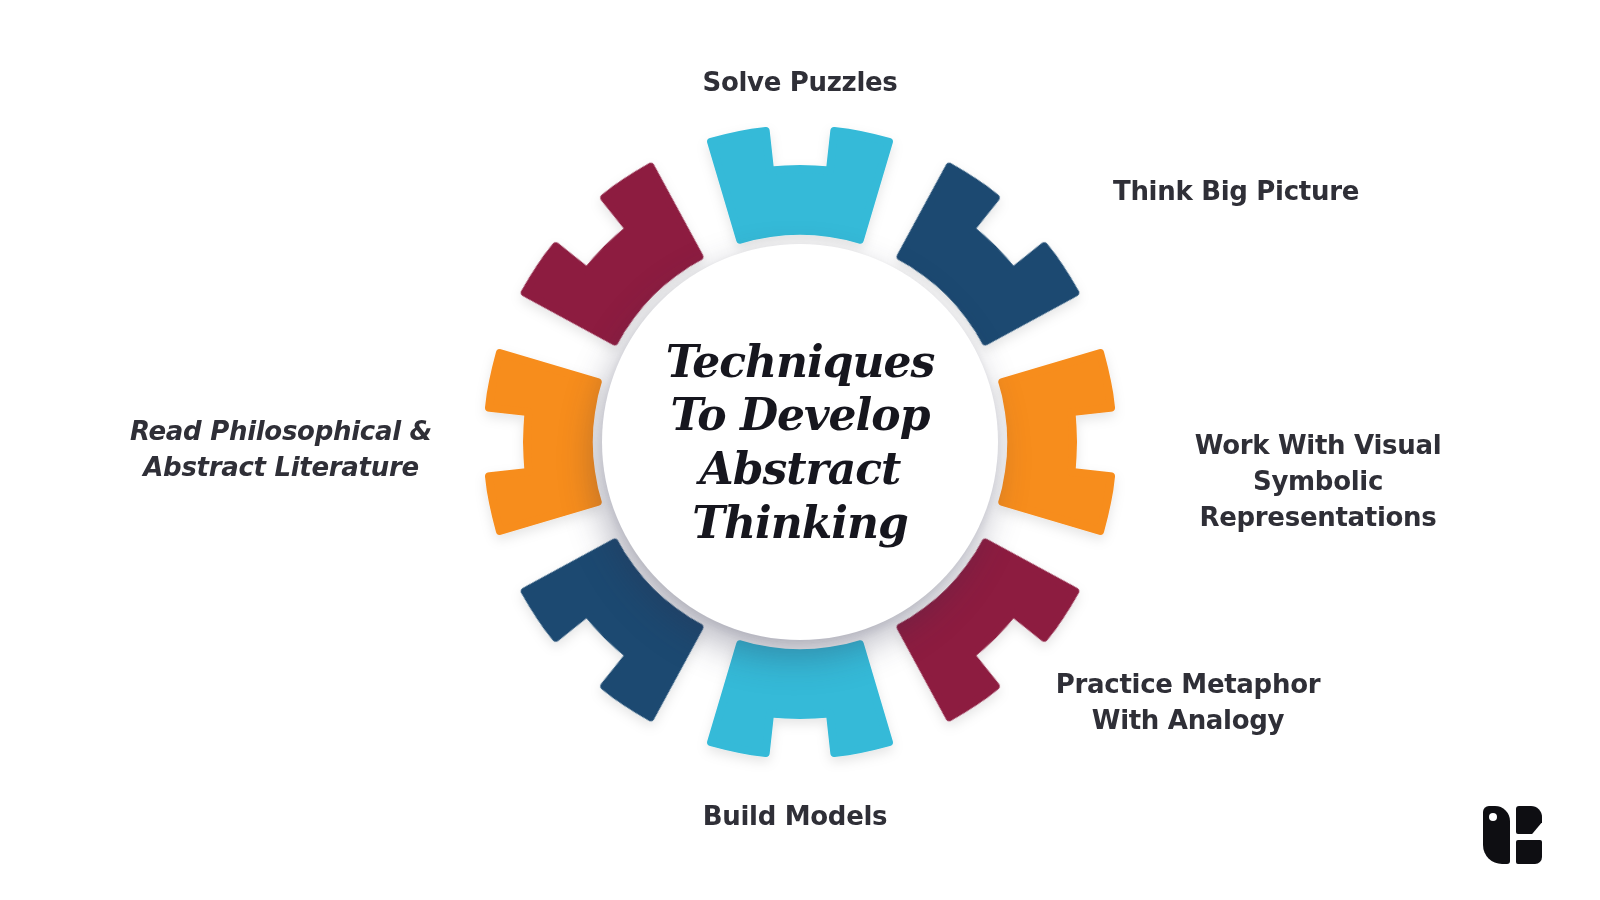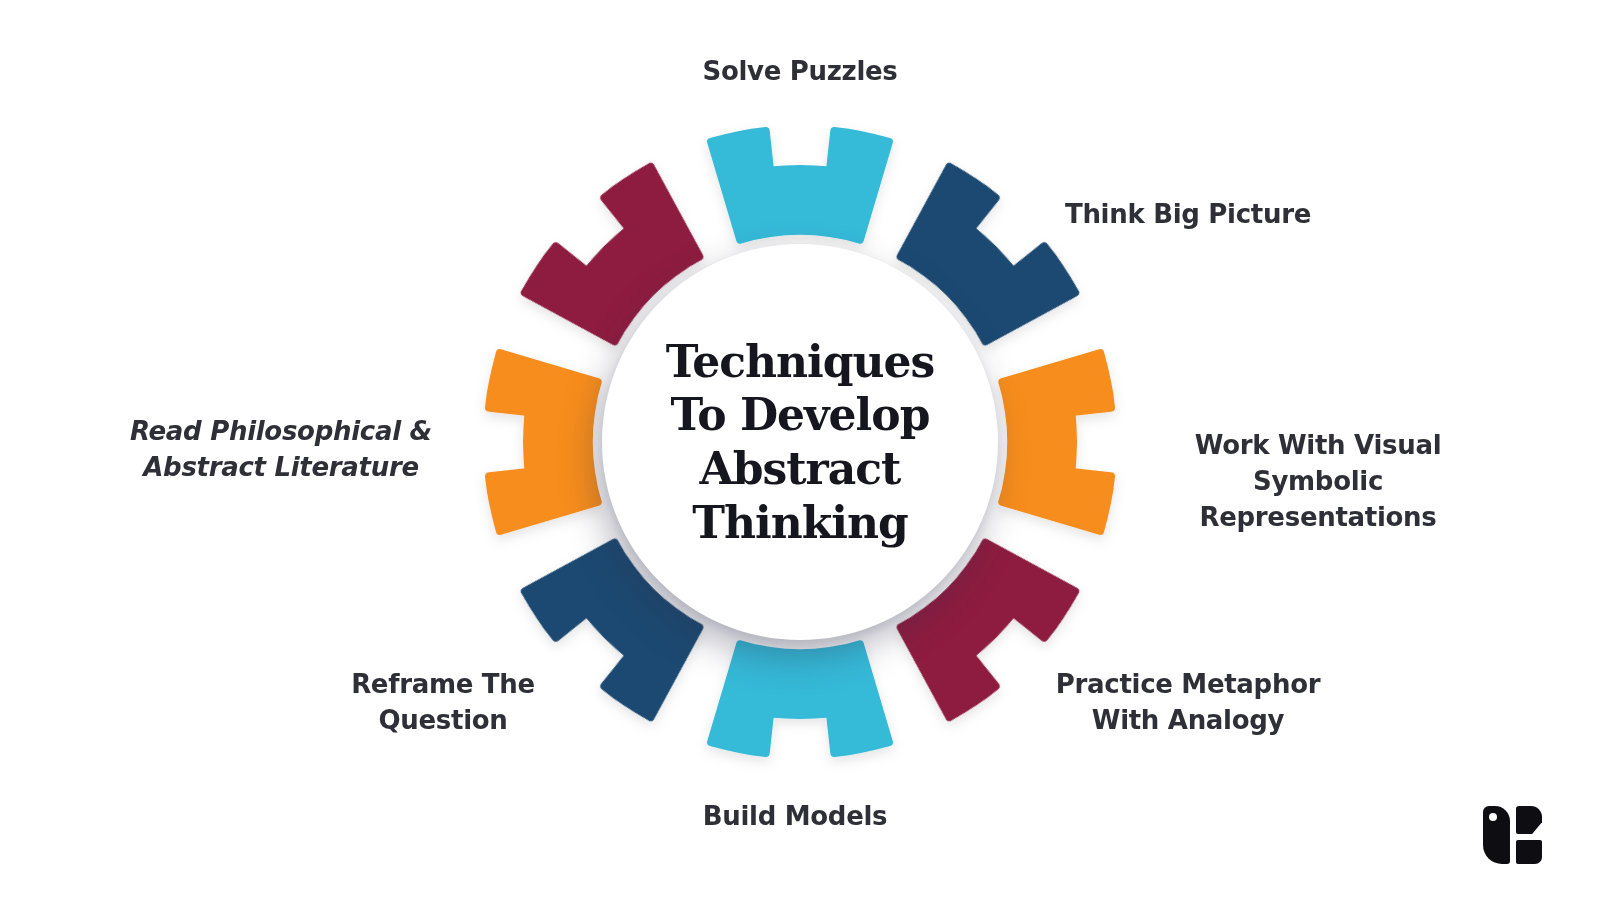--- a/index.html
+++ b/index.html
@@ -7,26 +7,26 @@
          font-family:"DejaVu Sans","Liberation Sans",sans-serif;}
   
   .gear{position:absolute;left:450px;top:92px;width:700px;height:700px;}
   .tooth{stroke-width:8;stroke-linejoin:round;}
   
   .hub{position:absolute;left:602px;top:244px;width:396px;height:396px;border-radius:50%;
        background:#ffffff;display:flex;align-items:center;justify-content:center;
        box-shadow:-6px 16px 36px rgba(45,45,75,0.35), 0 4px 10px rgba(45,45,75,0.10);}
   .hub-title{font-family:"DejaVu Serif","Liberation Serif",serif;font-weight:700;
        font-size:44px;line-height:1.22;color:#16161e;text-align:center;
-       white-space:pre-line;letter-spacing:-1px;}
+       white-space:pre-line;letter-spacing:-1px;font-style:italic;}
   
   .lbl{position:absolute;transform:translate(-50%,-50%);font-weight:700;font-size:26px;
        line-height:1.38;color:#2f2f37;text-align:center;white-space:pre-line;letter-spacing:-0.3px;}
-  .pos-n {left:800px;top:72px;}
-  .pos-ne{left:1188px;top:192px;margin-top:23px;}
+  .pos-n {left:800px;top:83px;}
+  .pos-ne{left:1236px;top:192px;}
   .pos-e {left:1318px;top:450px;margin-top:32px;}
   .pos-se{left:1188px;top:703px;}
   .pos-s {left:795px;top:817px;}
   .pos-sw{left:443px;top:703px;}
   .pos-w {left:281px;top:450px;font-style:italic;}
   .pos-nw{left:394px;top:192px;}
   
   .logo{position:absolute;left:1483px;top:806px;width:60px;height:60px;}
   .logo-left{position:absolute;left:0;top:0;width:27px;height:58px;background:#0e0e12;
        border-radius:6px 15px 3px 19px;}
@@ -67,22 +67,20 @@
 Thinking</div>
   </div>
 
   <div class="lbl pos-n">Solve Puzzles</div>
   <div class="lbl pos-ne">Think Big Picture</div>
   <div class="lbl pos-e">Work With Visual
 Symbolic Representations</div>
   <div class="lbl pos-se">Practice Metaphor
 With Analogy</div>
   <div class="lbl pos-s">Build Models</div>
-  <div class="lbl pos-sw">Reframe The
-Question</div>
   <div class="lbl pos-w">Read Philosophical &amp;
 Abstract Literature</div>
 
   <div class="logo">
     <div class="logo-left">
       <div class="logo-dot"></div>
     </div>
     <div class="logo-top-right"></div>
     <div class="logo-bottom-right"></div>
   </div>

